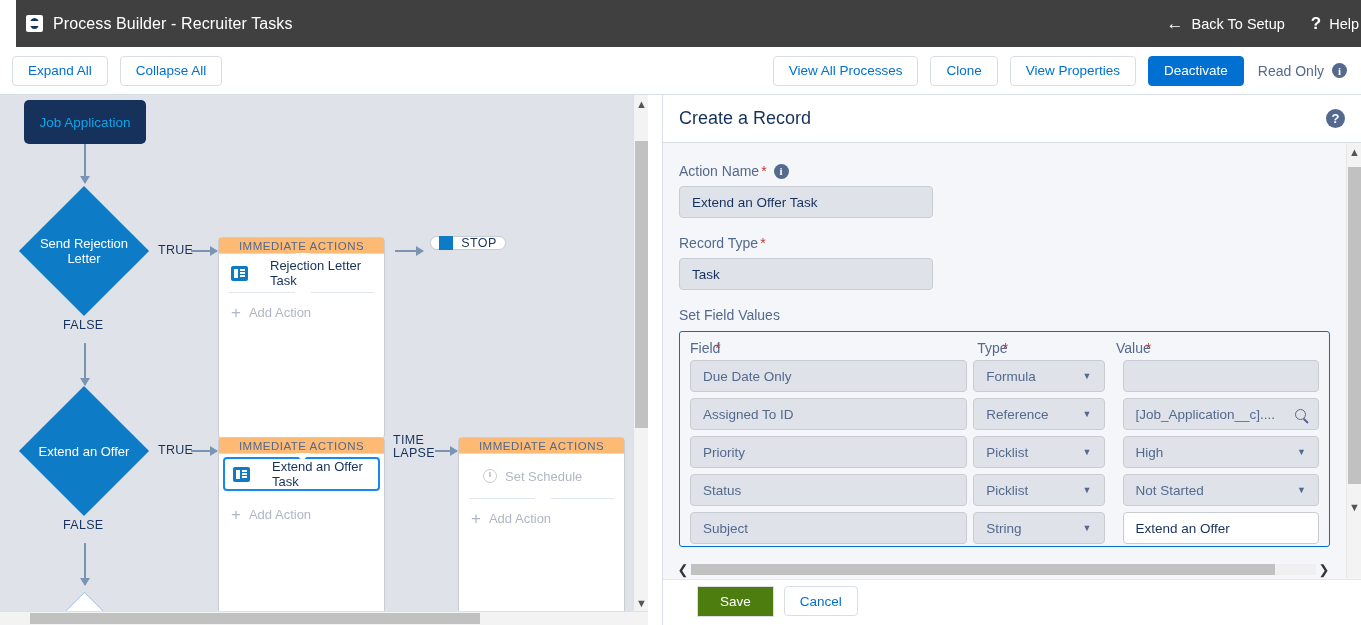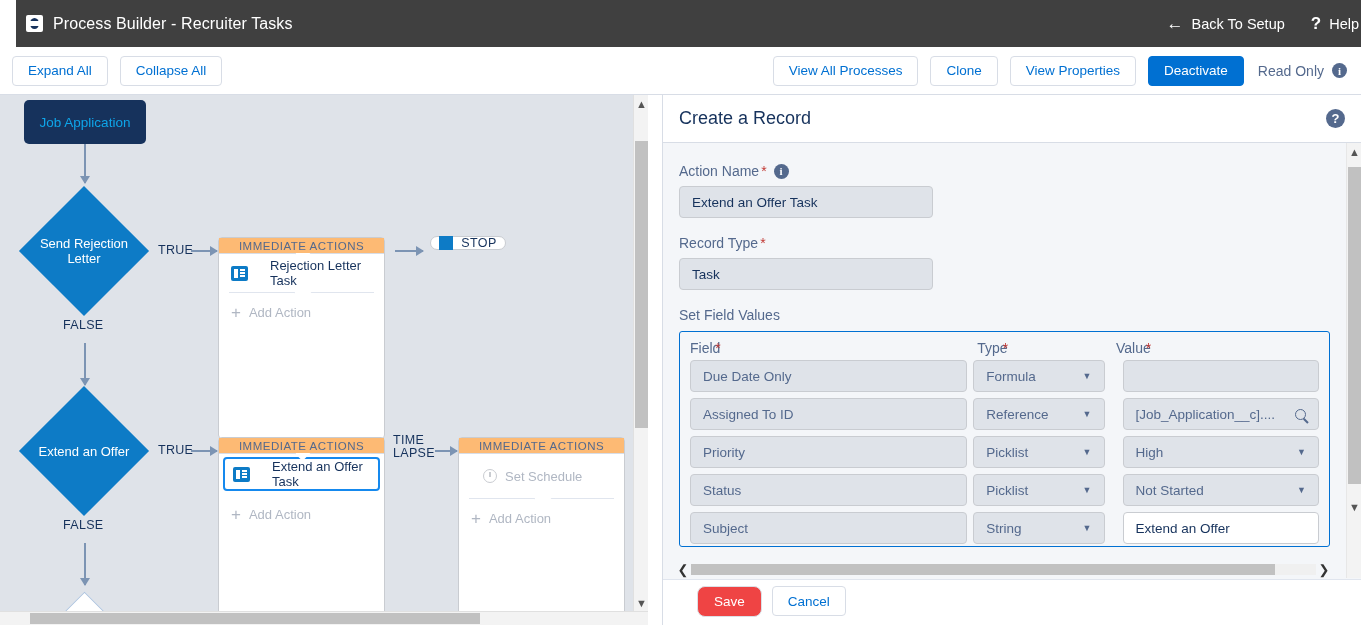--- a/index.html
+++ b/index.html
@@ -292,22 +292,22 @@
   }
   .hs-arrow { color: #333; font-size: 13px; width: 16px; text-align: center; cursor: pointer; }
   .hs-track { flex: 1; height: 11px; background: #f0f0f0; position: relative; }
   .hs-thumb { position: absolute; left: 0; top: 0; height: 11px; width: 584px; background: #c1c1c1; }
   .rp-footer {
     position: absolute; bottom: 0; left: 0; width: 699px; height: 46px;
     background: #ffffff; border-top: 1px solid #e0e5ee;
     display: flex; align-items: flex-start; padding: 6px 0 0 34px; gap: 10px;
   }
   .btn-save {
-    height: 31px; padding: 0 16px; border: 1px solid #dce0e6;
-    border-radius: 8px; background: #ef4444; color: #ffffff;
+    height: 31px; padding: 0 22px; border: 1px solid #dce0e6;
+    border-radius: 0; background: #4d7c0f; color: #ffffff;
     font-size: 13.5px; display: inline-flex; align-items: center;
     justify-content: center; cursor: default;
   }
   .rp-scroll-v {
     position: absolute; right: 0; top: 48px;
     width: 15px; height: 435px; background: #f3f3f3;
     border-left: 1px solid #e7e7e7;
   }
 </style>
 </head>

